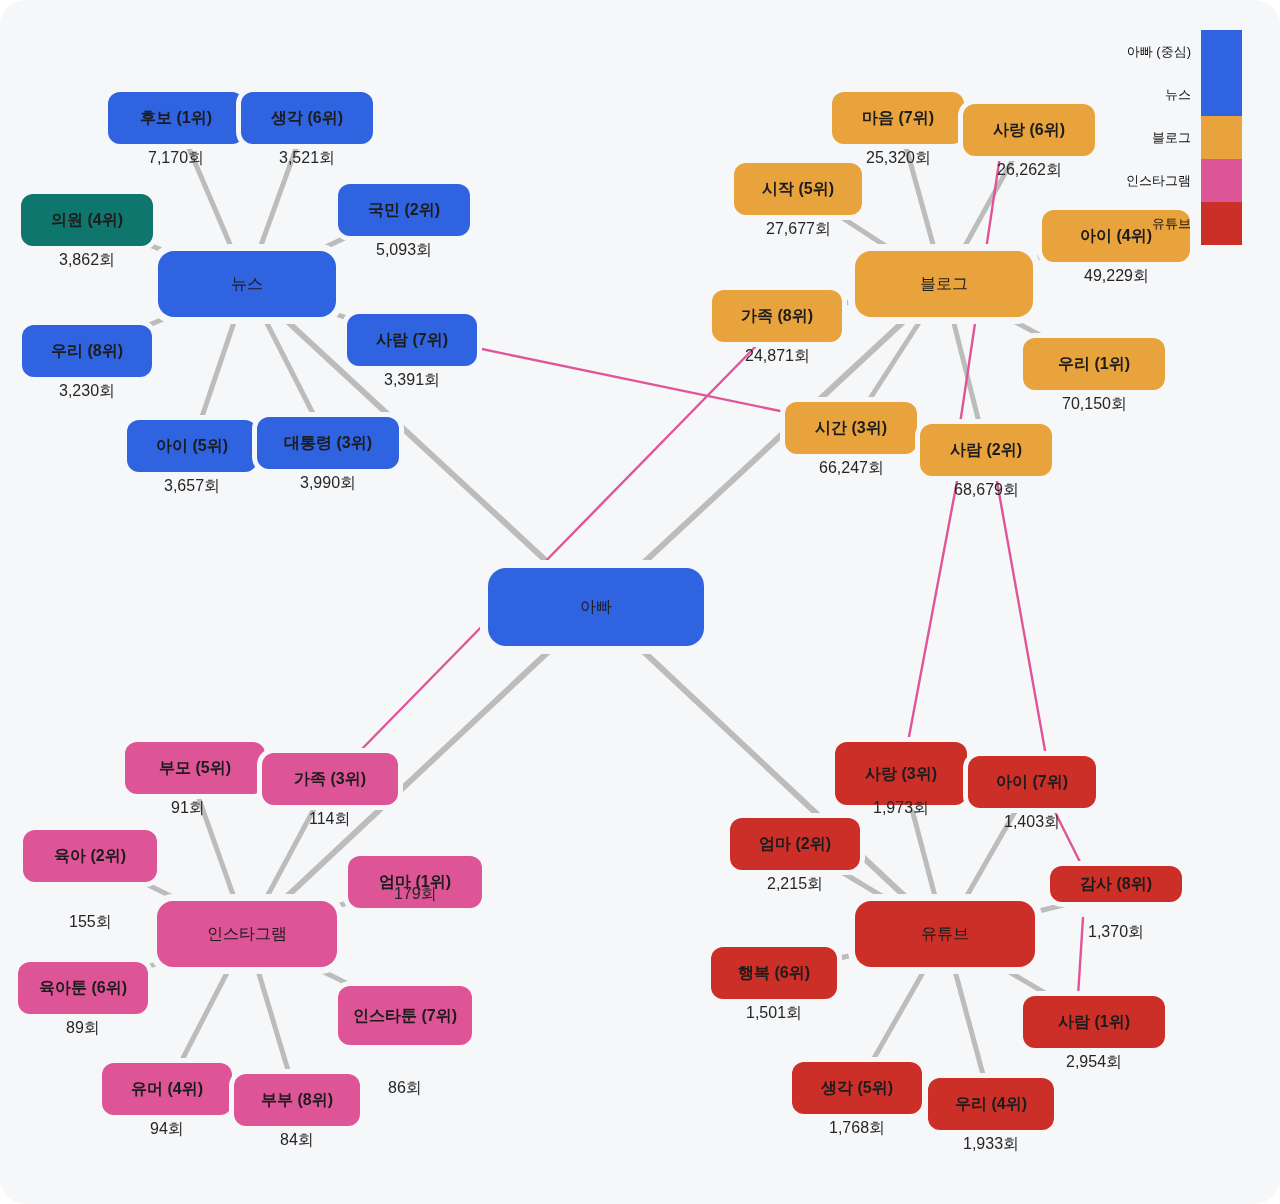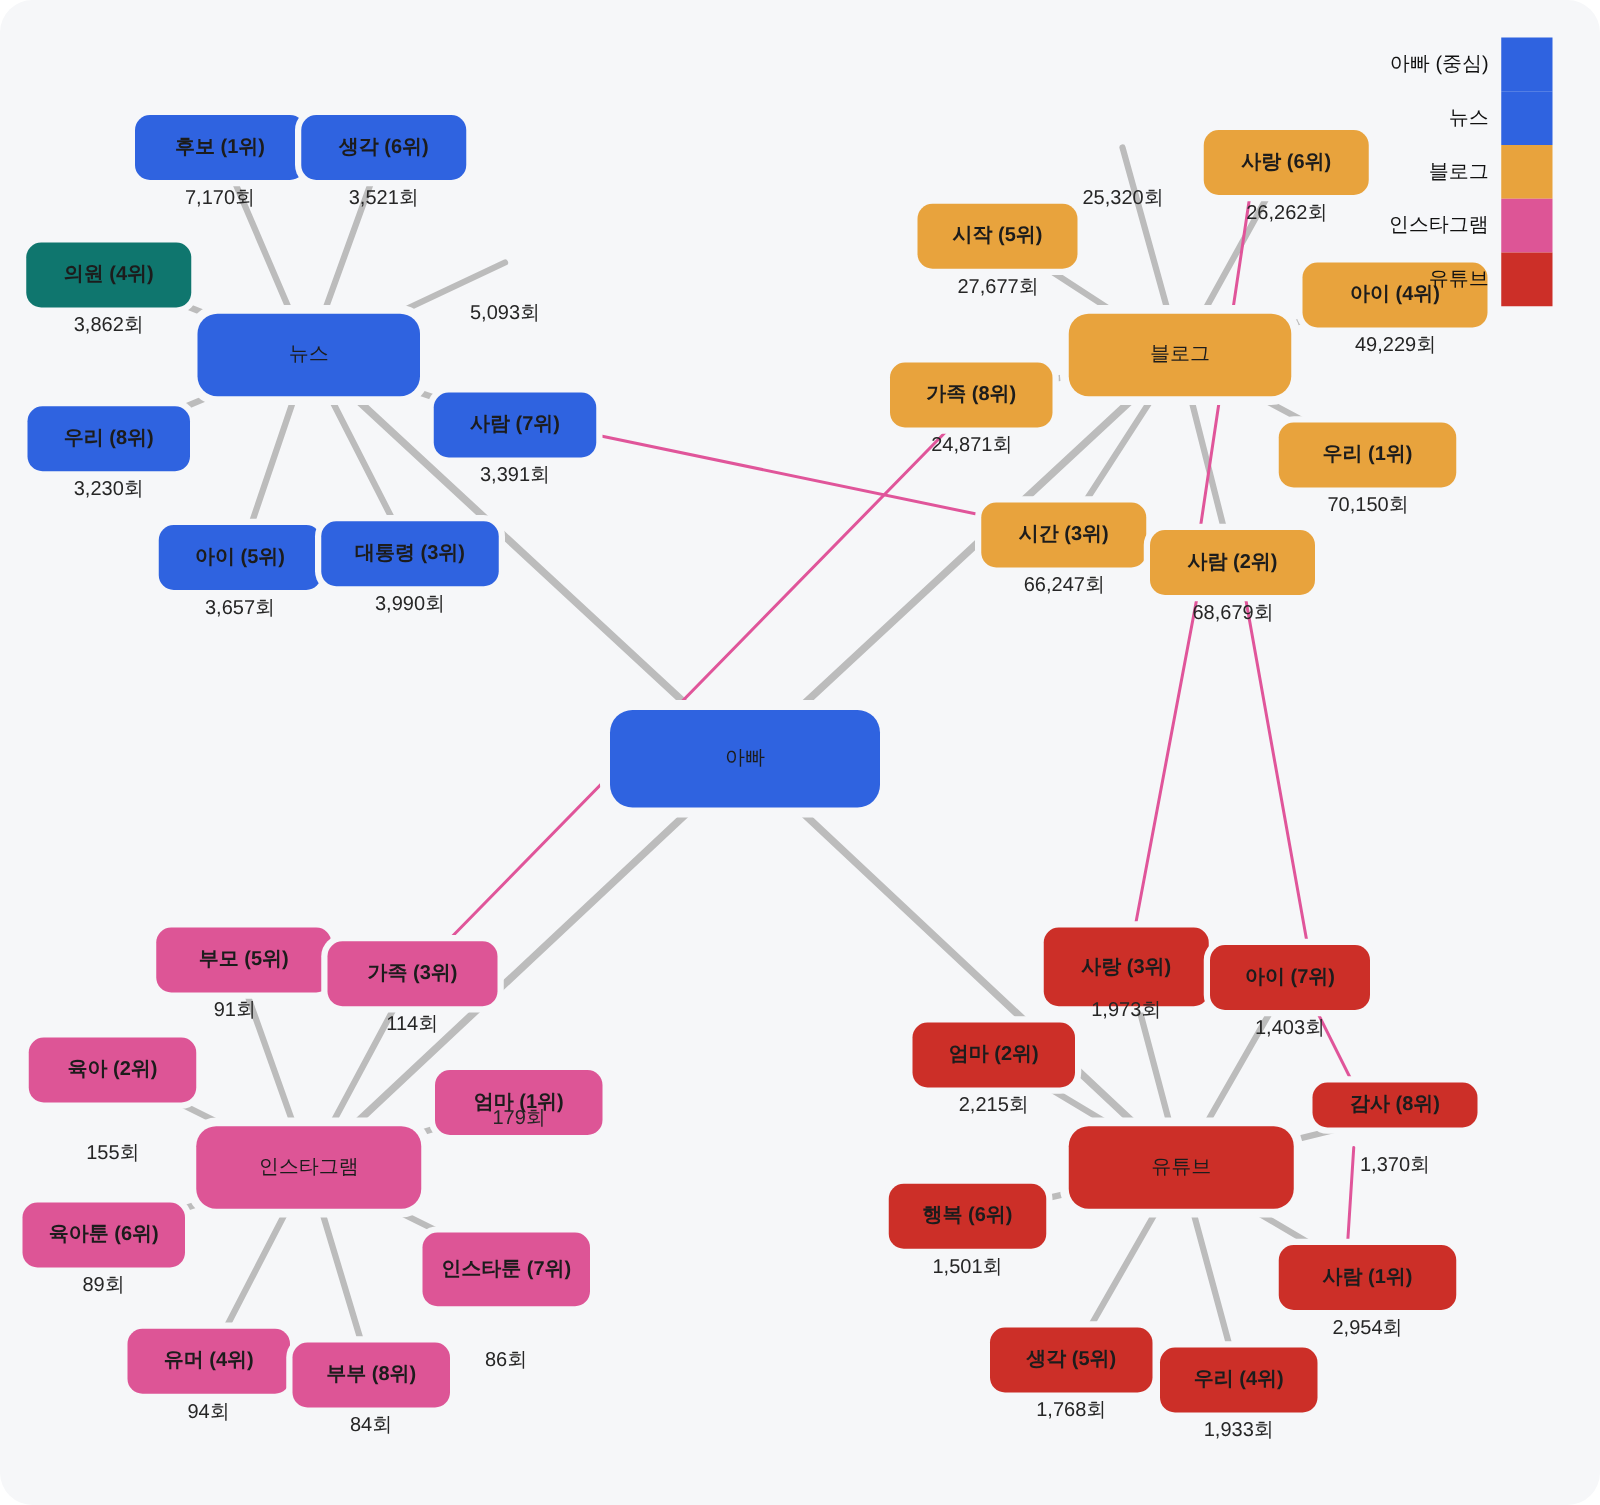--- a/index.html
+++ b/index.html
@@ -81,21 +81,21 @@
     flex-direction: column;
     align-items: flex-end;
   }
   .legend-row {
     display: flex;
     align-items: center;
     justify-content: flex-end;
     height: 43px;
   }
   .legend-label {
-    font-size: 16px;
+    font-size: 13px;
     color: #111111;
     margin-right: 10px;
     white-space: nowrap;
   }
   .legend-swatch {
     width: 41px;
     height: 43px;
     flex: 0 0 auto;
   }
 </style>
@@ -165,20 +165,23 @@
         <span>유튜브</span>
       </div>
       <div class="node leaf" style="left: 108px; top: 92px; width: 136px; height: 52px; background: rgb(47, 99, 224);">
         <span>후보 (1위)</span>
       </div>
       <div class="count" style="left: 148px; top: 148px;">7,170회</div>
       <div class="node leaf" style="left: 241px; top: 92px; width: 132px; height: 52px; background: rgb(47, 99, 224);">
         <span>생각 (6위)</span>
       </div>
       <div class="count" style="left: 279px; top: 148px;">3,521회</div>
+      <div class="node leaf" style="left: 338px; top: 184px; width: 132px; height: 52px; background: rgb(47, 99, 224);">
+        <span>국민 (2위)</span>
+      </div>
       <div class="count" style="left: 376px; top: 240px;">5,093회</div>
       <div class="node leaf" style="left: 21px; top: 194px; width: 132px; height: 52px; background: #0f766e; text-align: right;">
         <span>의원 (4위)</span>
       </div>
       <div class="count" style="left: 59px; top: 250px;">3,862회</div>
       <div class="node leaf" style="left: 22px; top: 325px; width: 130px; height: 52px; background: rgb(47, 99, 224);">
         <span>우리 (8위)</span>
       </div>
       <div class="count" style="left: 59px; top: 381px;">3,230회</div>
       <div class="node leaf" style="left: 347px; top: 314px; width: 130px; height: 52px; background: rgb(47, 99, 224);">
@@ -186,20 +189,23 @@
       </div>
       <div class="count" style="left: 384px; top: 370px;">3,391회</div>
       <div class="node leaf" style="left: 127px; top: 420px; width: 130px; height: 52px; background: rgb(47, 99, 224);">
         <span>아이 (5위)</span>
       </div>
       <div class="count" style="left: 164px; top: 476px;">3,657회</div>
       <div class="node leaf" style="left: 257px; top: 417px; width: 142px; height: 52px; background: rgb(47, 99, 224);">
         <span>대통령 (3위)</span>
       </div>
       <div class="count" style="left: 300px; top: 473px;">3,990회</div>
+      <div class="node leaf" style="left: 832px; top: 92px; width: 132px; height: 52px; background: rgb(232, 163, 61);">
+        <span>마음 (7위)</span>
+      </div>
       <div class="count" style="left: 866px; top: 148px;">25,320회</div>
       <div class="node leaf" style="left: 963px; top: 104px; width: 132px; height: 52px; background: rgb(232, 163, 61);">
         <span>사랑 (6위)</span>
       </div>
       <div class="count" style="left: 997px; top: 160px;">26,262회</div>
       <div class="node leaf" style="left: 734px; top: 163px; width: 128px; height: 52px; background: rgb(232, 163, 61);">
         <span>시작 (5위)</span>
       </div>
       <div class="count" style="left: 766px; top: 219px;">27,677회</div>
       <div class="node leaf" style="left: 1042px; top: 210px; width: 148px; height: 52px; background: rgb(232, 163, 61);">

